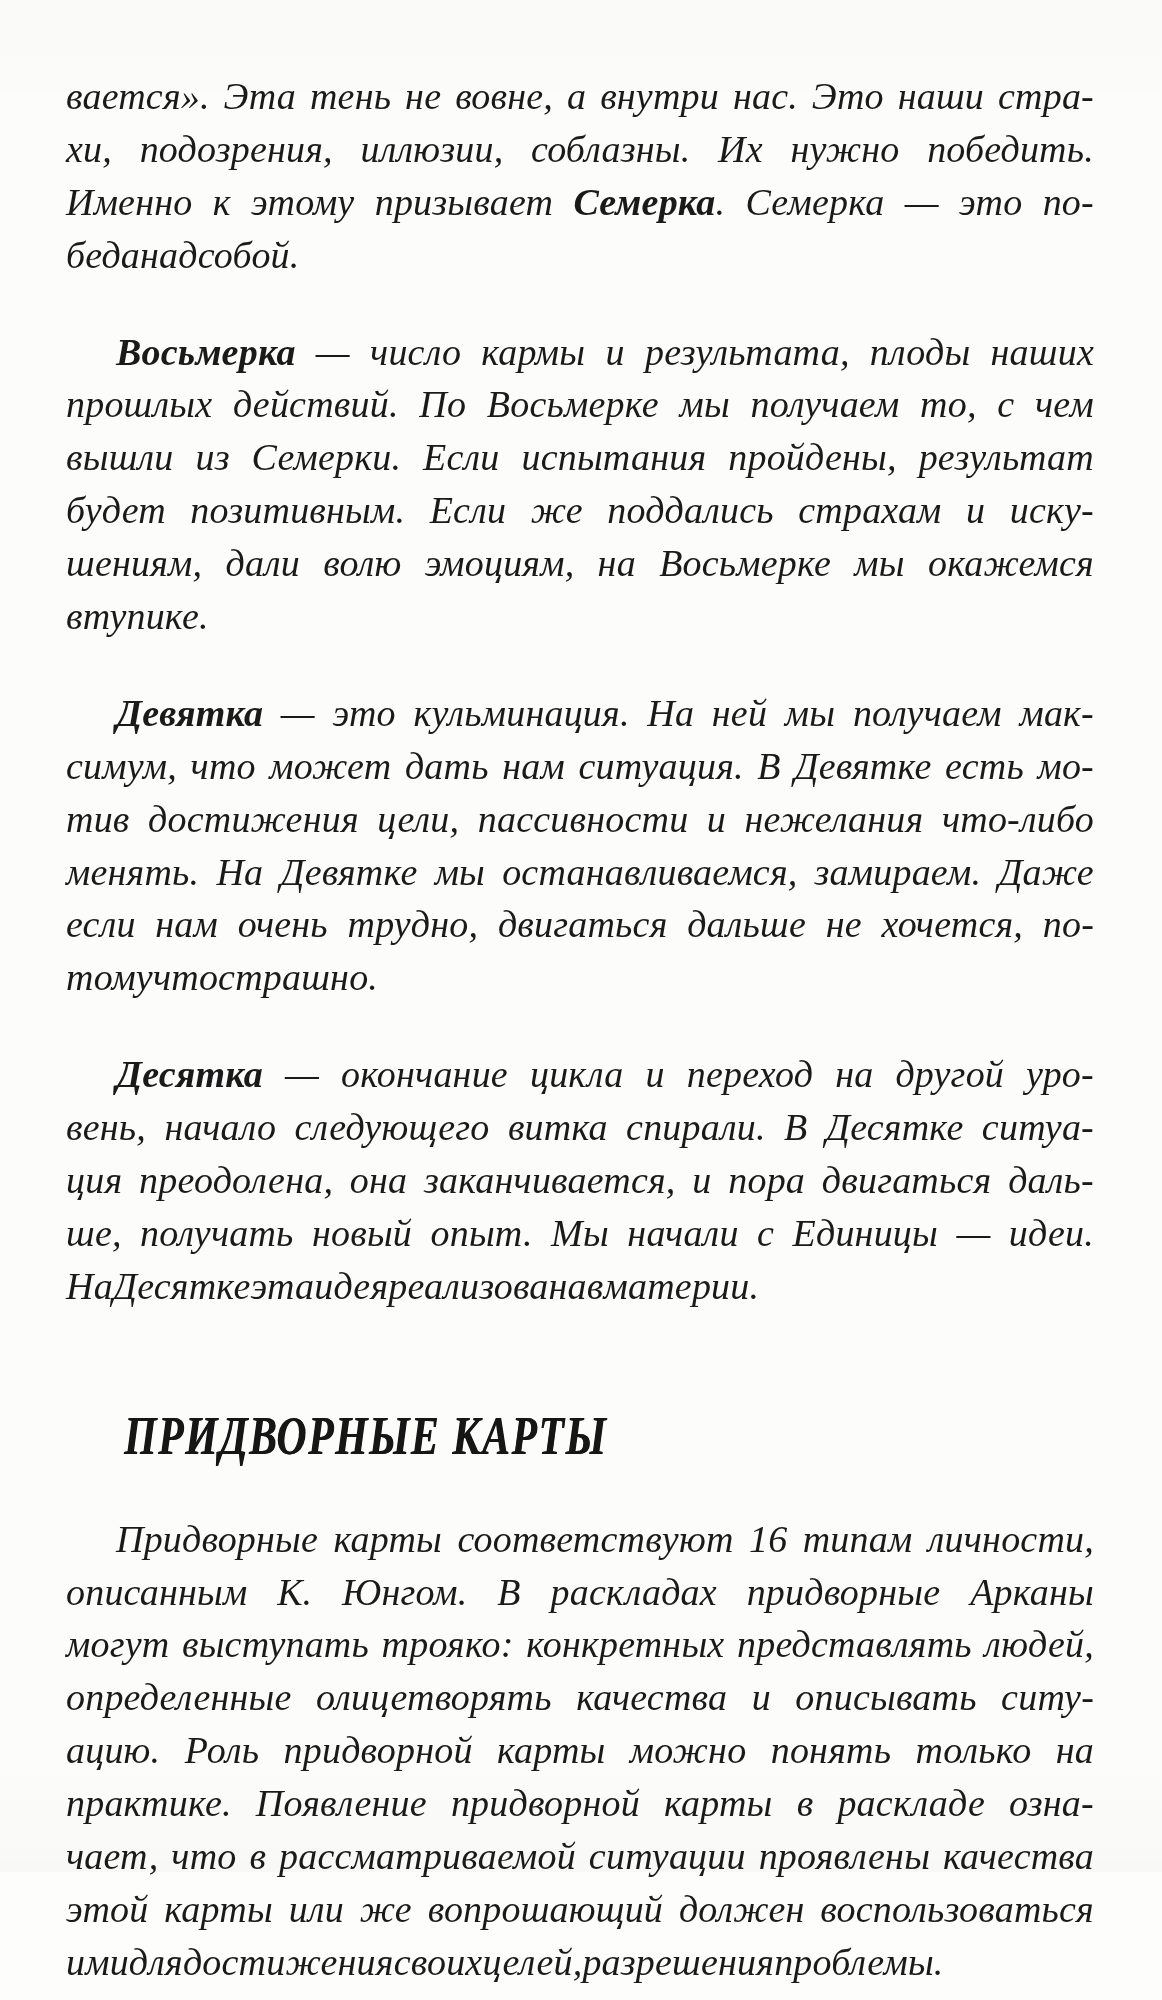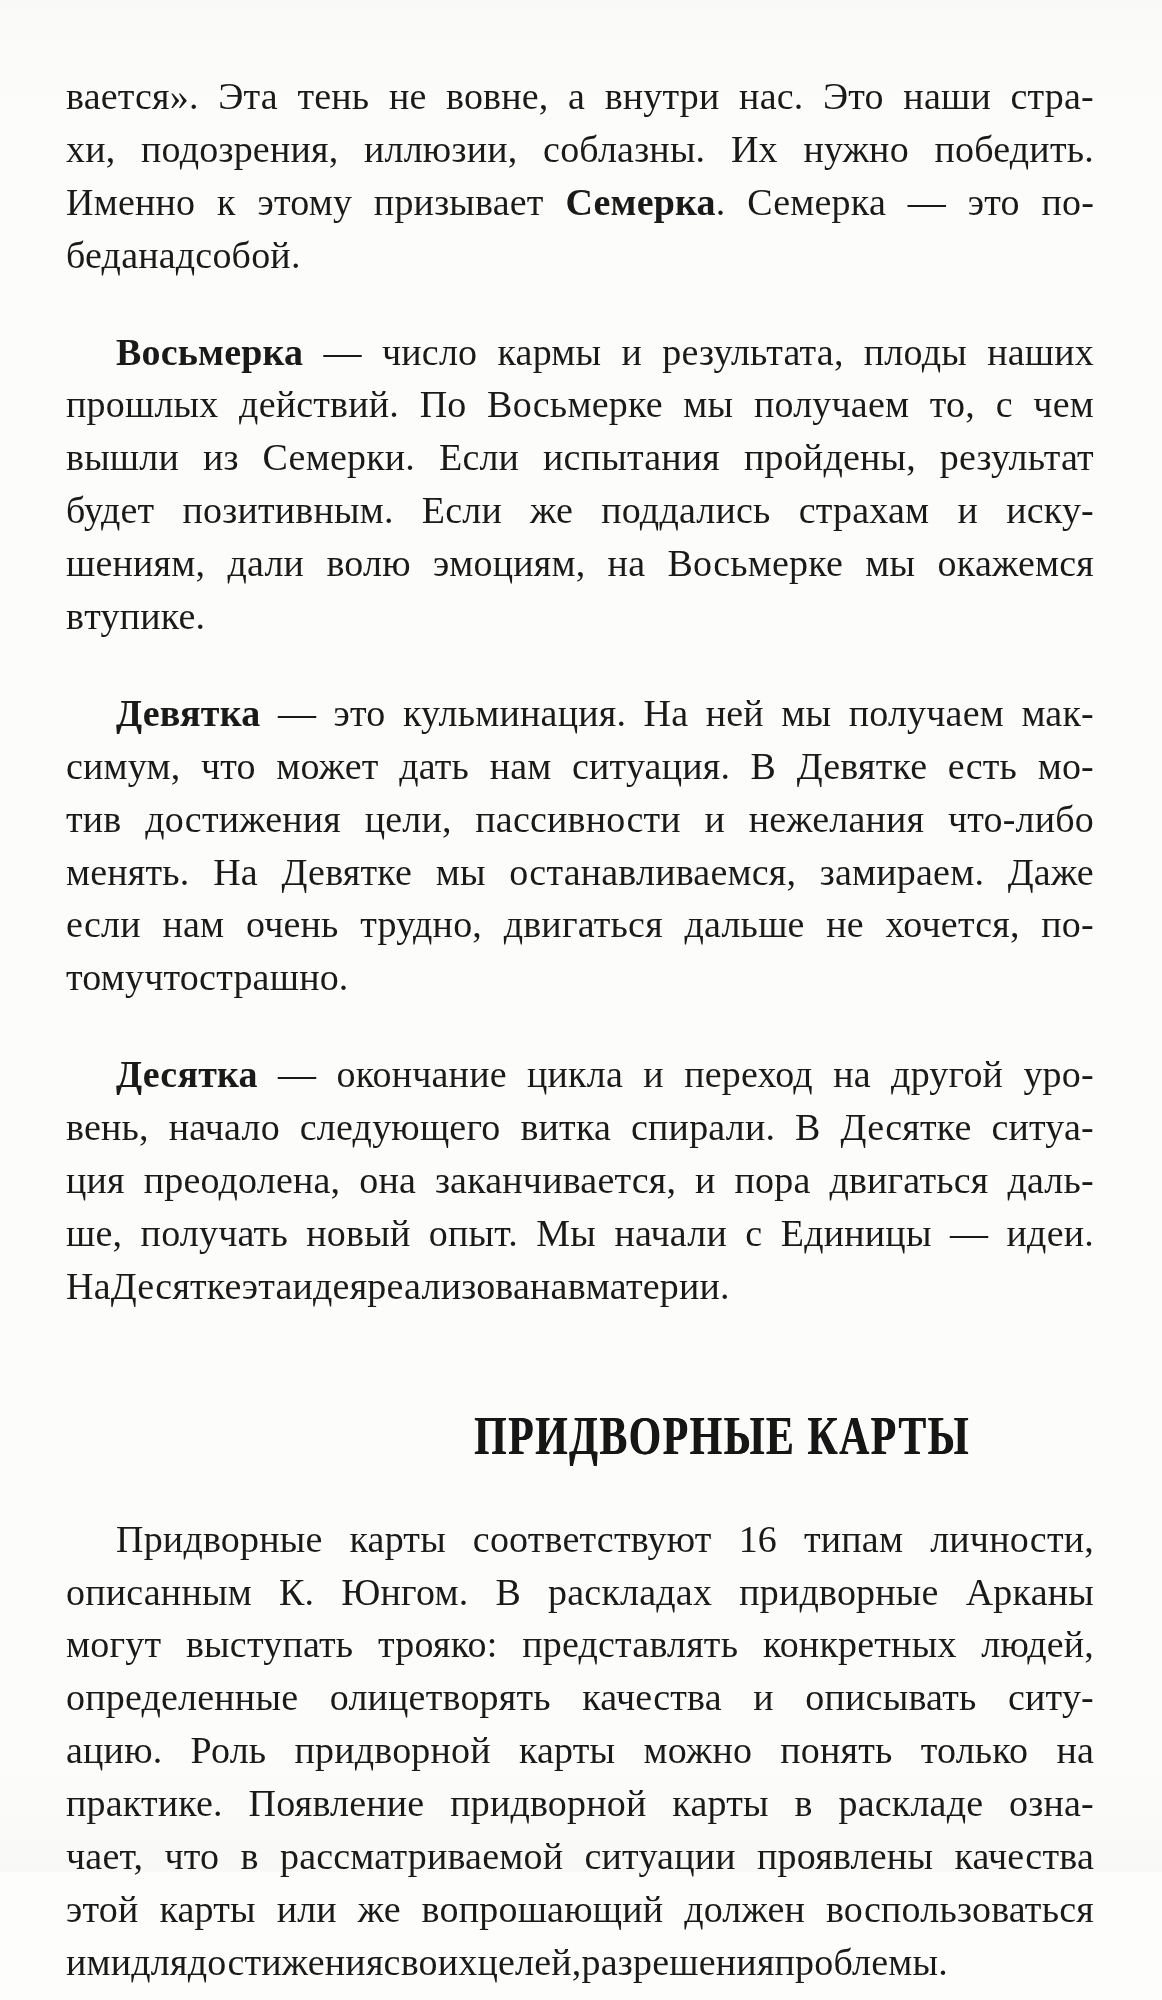--- a/index.html
+++ b/index.html
@@ -10,20 +10,21 @@
     font-family: "Liberation Serif", "DejaVu Serif", serif;
     color: #1a1a1a;
   }
   .page {
     box-sizing: border-box;
     width: 1162px; height: 1872px;
     padding: 70px 68px 0 66px;
     background:
       linear-gradient(180deg, rgba(0,0,0,0.012) 0%, rgba(0,0,0,0) 6%, rgba(0,0,0,0) 94%, rgba(0,0,0,0.015) 100%),
       #fcfcfb;
+    font-style: italic;
   }
   .paragraph { margin: 0; }
   .line {
     display: flex;
     justify-content: space-between;
     align-items: baseline;
     height: 52.9px;
     line-height: 52.9px;
     font-size: 38px;
     letter-spacing: 0.2px;
@@ -31,21 +32,20 @@
   }
   .line.last { justify-content: flex-start; }
   .line.indent { padding-left: 50px; margin-top: 44px; }
   .word { flex: 0 0 auto; }
   .b { font-weight: bold; }
 
   .section-heading {
     margin: 92px 0 46px 58px;
     height: 62px;
     line-height: 62px;
-    text-align: right;
   }
   .heading-inner {
     display: inline-block;
     font-size: 52px;
     font-weight: bold;
     letter-spacing: 2px;
     color: #161616;
     transform: scale(0.80, 1.04);
     transform-origin: left center;
     text-shadow: 0.6px 0 0 #161616;
@@ -97,21 +97,21 @@
         <div class="line indent"><span class="word"><span class="b">Десятка</span></span><span class="word"><span>—</span></span><span class="word"><span>окончание</span></span><span class="word"><span>цикла</span></span><span class="word"><span>и</span></span><span class="word"><span>переход</span></span><span class="word"><span>на</span></span><span class="word"><span>другой</span></span><span class="word"><span>уро-</span></span></div>
         <div class="line"><span class="word"><span>вень,</span></span><span class="word"><span>начало</span></span><span class="word"><span>следующего</span></span><span class="word"><span>витка</span></span><span class="word"><span>спирали.</span></span><span class="word"><span>В</span></span><span class="word"><span>Десятке</span></span><span class="word"><span>ситуа-</span></span></div>
         <div class="line"><span class="word"><span>ция</span></span><span class="word"><span>преодолена,</span></span><span class="word"><span>она</span></span><span class="word"><span>заканчивается,</span></span><span class="word"><span>и</span></span><span class="word"><span>пора</span></span><span class="word"><span>двигаться</span></span><span class="word"><span>даль-</span></span></div>
         <div class="line"><span class="word"><span>ше,</span></span><span class="word"><span>получать</span></span><span class="word"><span>новый</span></span><span class="word"><span>опыт.</span></span><span class="word"><span>Мы</span></span><span class="word"><span>начали</span></span><span class="word"><span>с</span></span><span class="word"><span>Единицы</span></span><span class="word"><span>—</span></span><span class="word"><span>идеи.</span></span></div>
         <div class="line last"><span class="word"><span>На</span></span><span class="word"><span>Десятке</span></span><span class="word"><span>эта</span></span><span class="word"><span>идея</span></span><span class="word"><span>реализована</span></span><span class="word"><span>в</span></span><span class="word"><span>материи.</span></span></div>
       </div>
       <div class="section-heading"><span class="heading-inner">ПРИДВОРНЫЕ КАРТЫ</span></div>
       <div class="paragraph">
         <div class="line indent"><span class="word"><span>Придворные</span></span><span class="word"><span>карты</span></span><span class="word"><span>соответствуют</span></span><span class="word"><span>16</span></span><span class="word"><span>типам</span></span><span class="word"><span>личности,</span></span></div>
         <div class="line"><span class="word"><span>описанным</span></span><span class="word"><span>К.</span></span><span class="word"><span>Юнгом.</span></span><span class="word"><span>В</span></span><span class="word"><span>раскладах</span></span><span class="word"><span>придворные</span></span><span class="word"><span>Арканы</span></span></div>
-        <div class="line"><span class="word"><span>могут</span></span><span class="word"><span>выступать</span></span><span class="word"><span>трояко:</span></span><span class="word"><span>представлять</span></span><span class="word"><span>конкретных</span></span><span class="word"><span>людей,</span></span></div>
+        <div class="line"><span class="word"><span>могут</span></span><span class="word"><span>выступать</span></span><span class="word"><span>трояко:</span></span><span class="word"><span>конкретных</span></span><span class="word"><span>представлять</span></span><span class="word"><span>людей,</span></span></div>
         <div class="line"><span class="word"><span>определенные</span></span><span class="word"><span>олицетворять</span></span><span class="word"><span>качества</span></span><span class="word"><span>и</span></span><span class="word"><span>описывать</span></span><span class="word"><span>ситу-</span></span></div>
         <div class="line"><span class="word"><span>ацию.</span></span><span class="word"><span>Роль</span></span><span class="word"><span>придворной</span></span><span class="word"><span>карты</span></span><span class="word"><span>можно</span></span><span class="word"><span>понять</span></span><span class="word"><span>только</span></span><span class="word"><span>на</span></span></div>
         <div class="line"><span class="word"><span>практике.</span></span><span class="word"><span>Появление</span></span><span class="word"><span>придворной</span></span><span class="word"><span>карты</span></span><span class="word"><span>в</span></span><span class="word"><span>раскладе</span></span><span class="word"><span>озна-</span></span></div>
         <div class="line"><span class="word"><span>чает,</span></span><span class="word"><span>что</span></span><span class="word"><span>в</span></span><span class="word"><span>рассматриваемой</span></span><span class="word"><span>ситуации</span></span><span class="word"><span>проявлены</span></span><span class="word"><span>качества</span></span></div>
         <div class="line"><span class="word"><span>этой</span></span><span class="word"><span>карты</span></span><span class="word"><span>или</span></span><span class="word"><span>же</span></span><span class="word"><span>вопрошающий</span></span><span class="word"><span>должен</span></span><span class="word"><span>воспользоваться</span></span></div>
         <div class="line last"><span class="word"><span>ими</span></span><span class="word"><span>для</span></span><span class="word"><span>достижения</span></span><span class="word"><span>своих</span></span><span class="word"><span>целей,</span></span><span class="word"><span>разрешения</span></span><span class="word"><span>проблемы.</span></span></div>
       </div>
     </div>
 
   <div class="footer">

